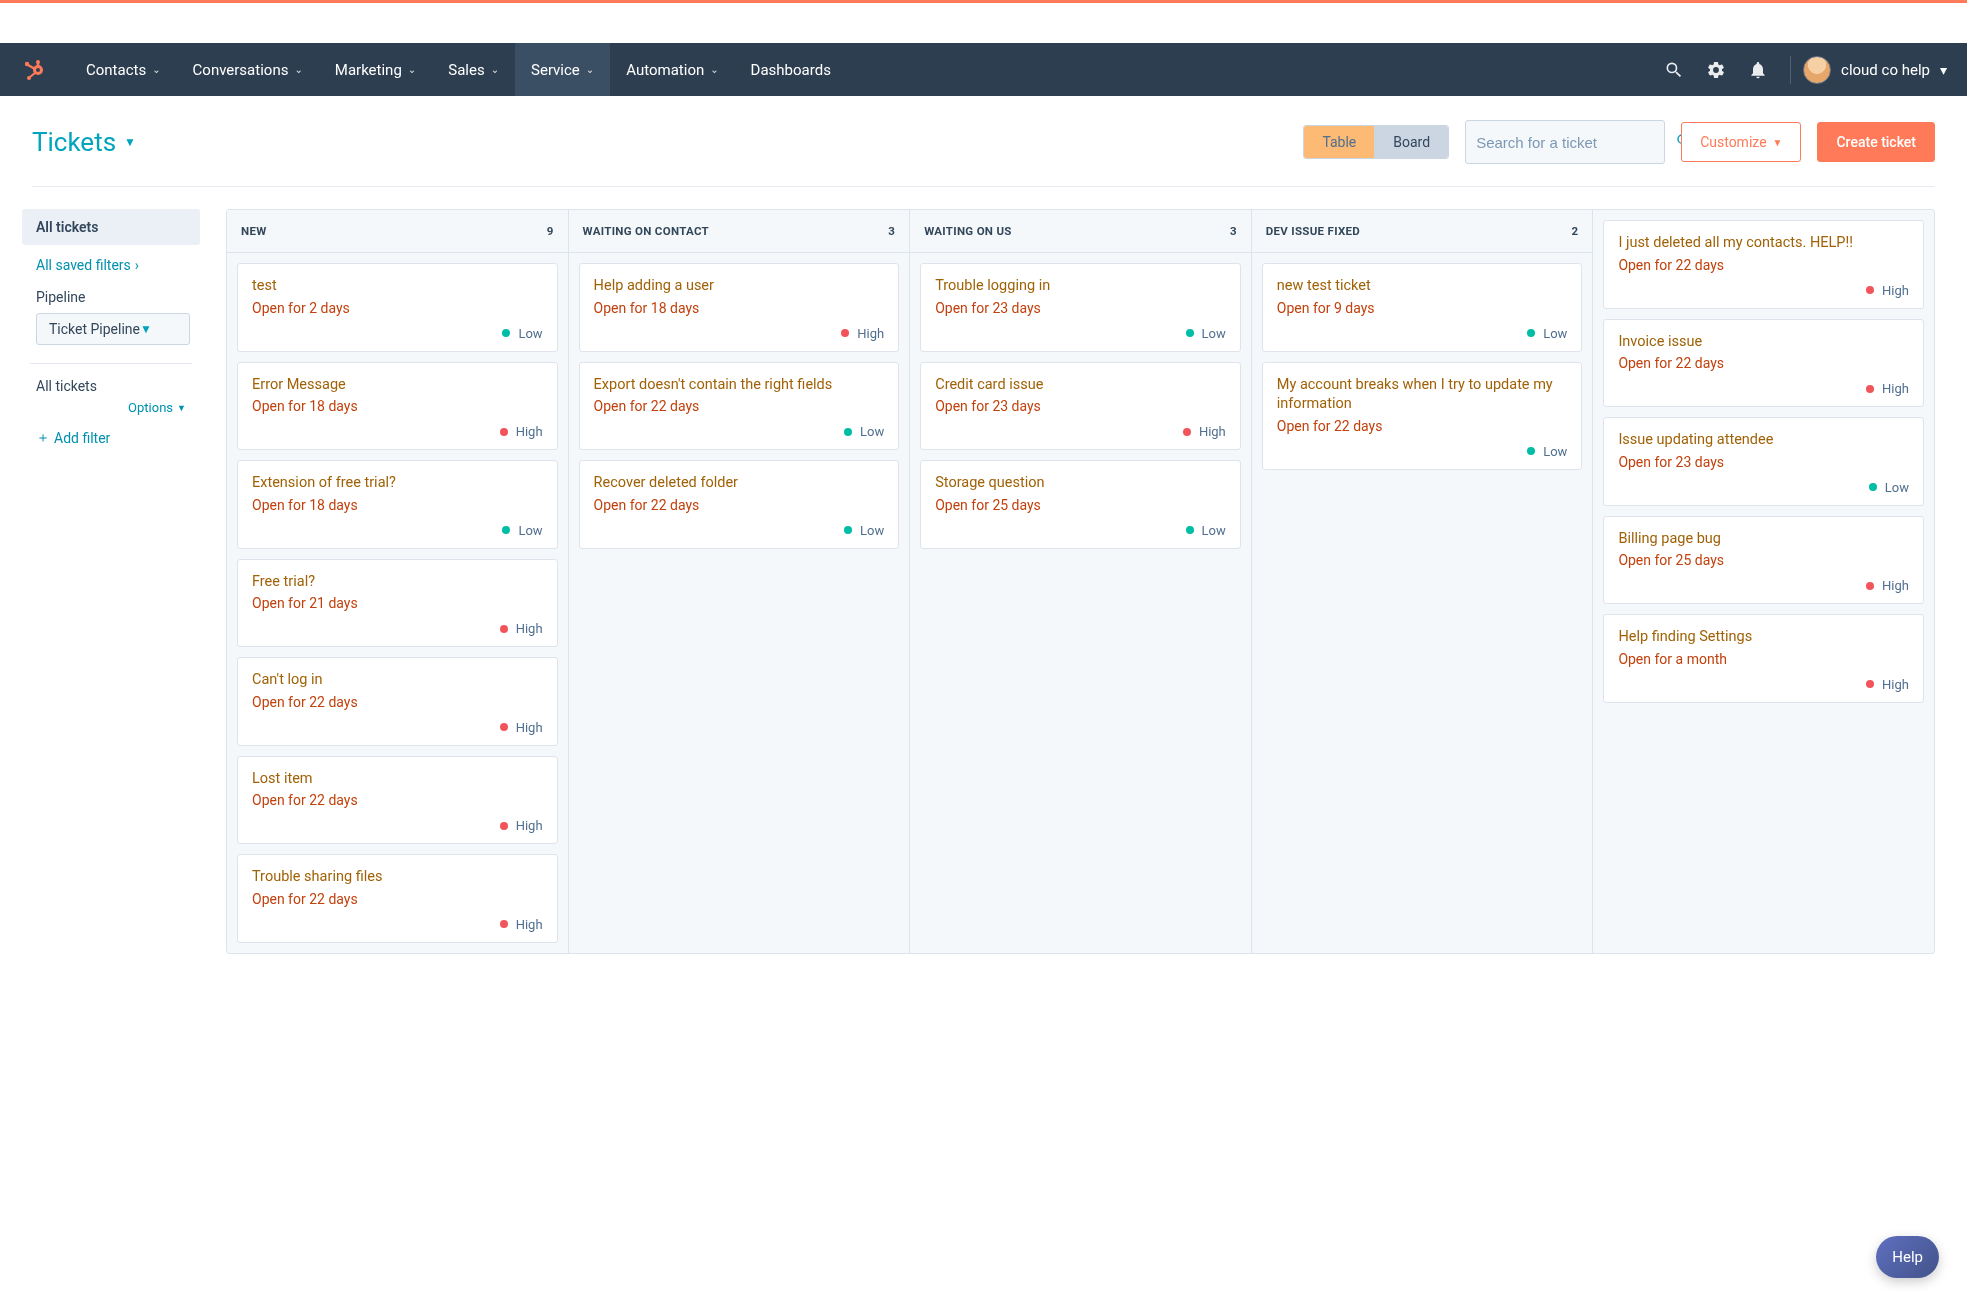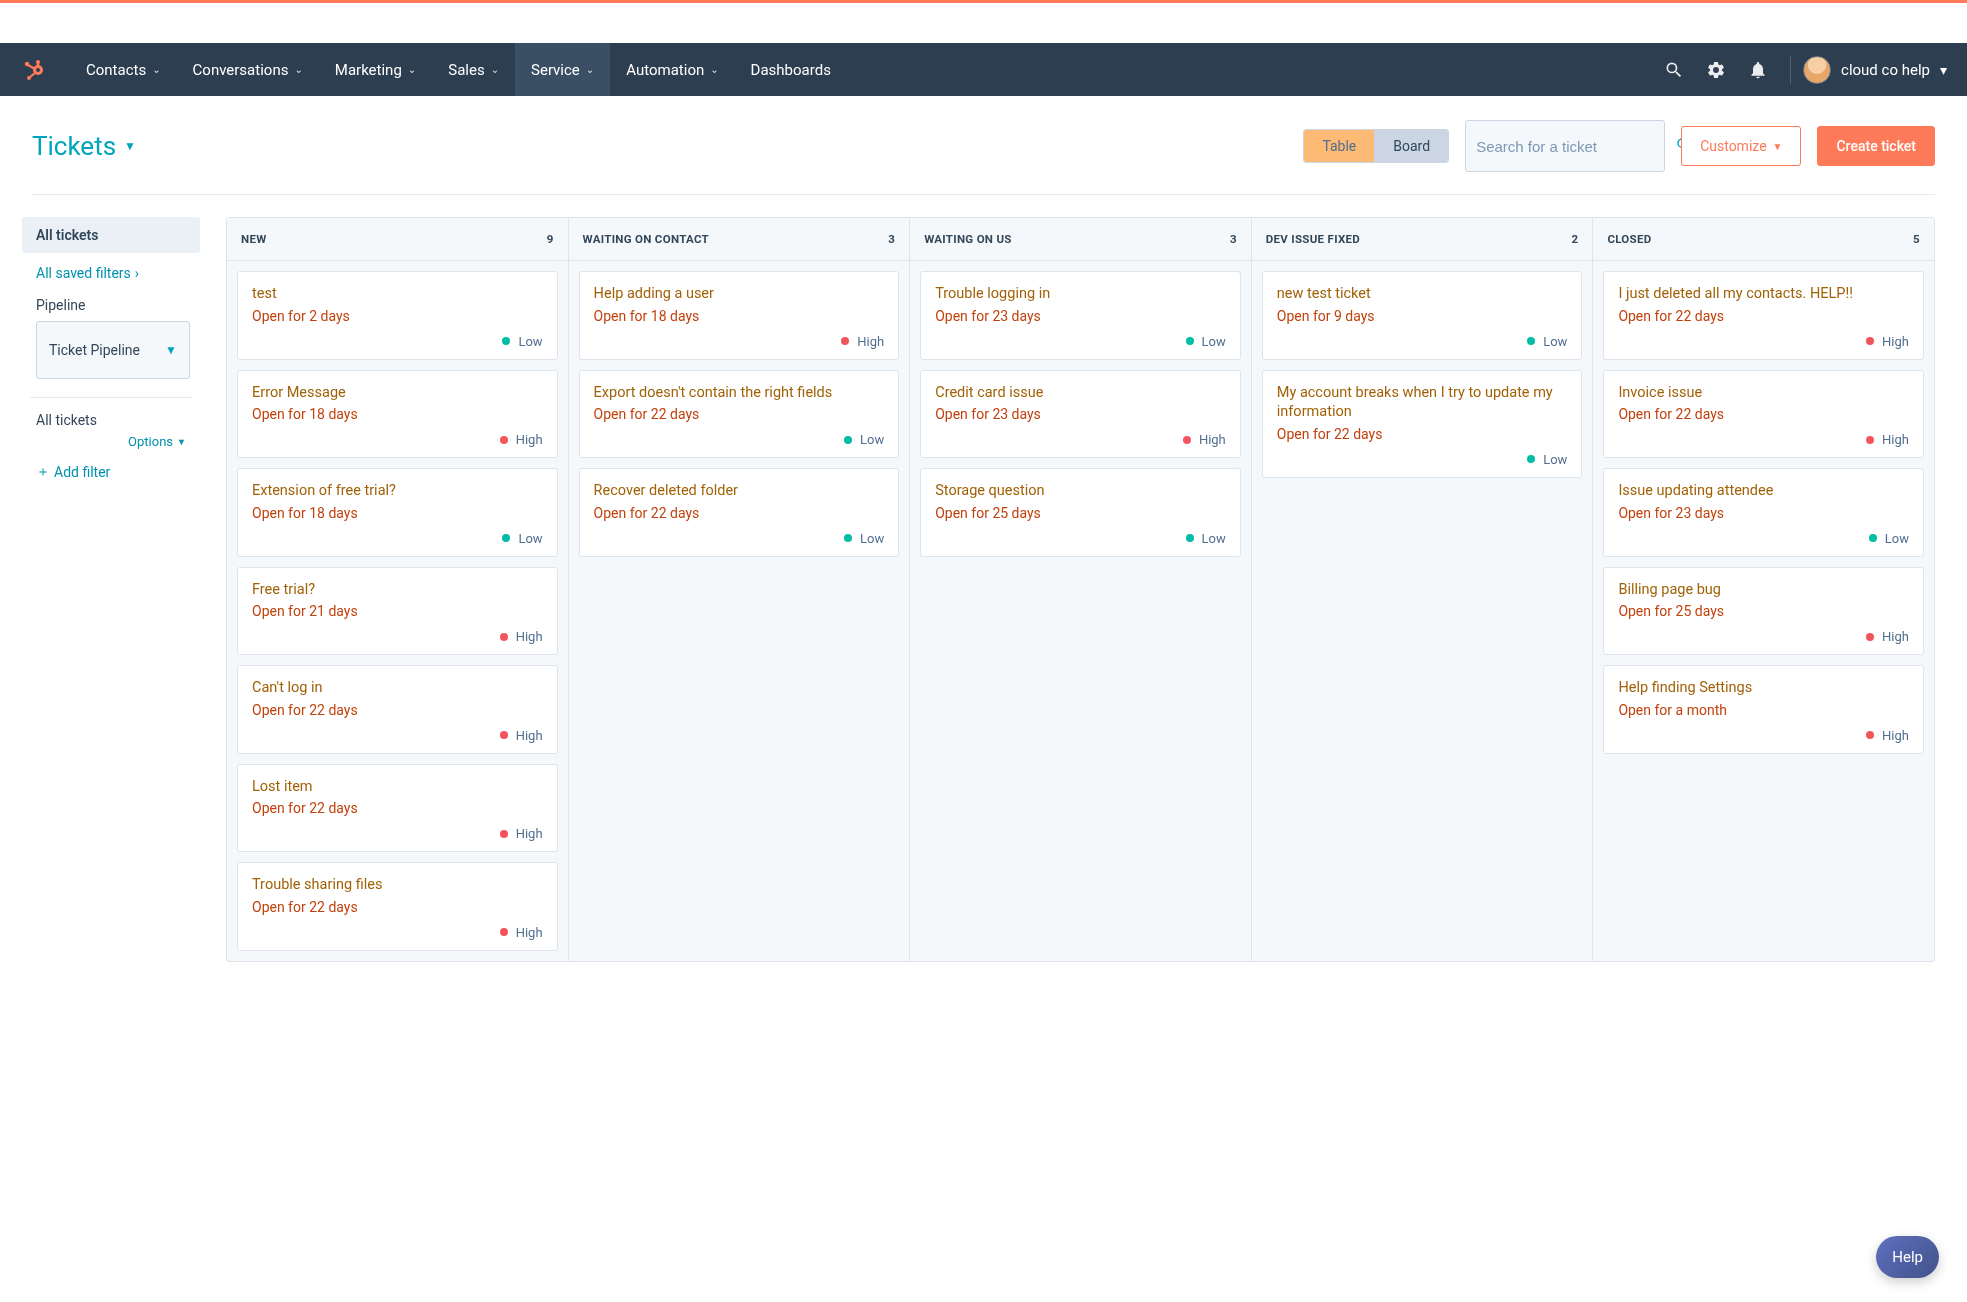--- a/index.html
+++ b/index.html
@@ -24,35 +24,35 @@
   
   .page { padding: 24px 32px 0 32px; }
   .page-header { display:flex; align-items:center; gap:16px; }
   .page-title { font-size:26px; font-weight:400; color:#00a4bd; display:flex; align-items:center; gap:8px; }
   .page-title .caret { color:#00a4bd; font-size:12px; }
   .header-spacer { flex:1; }
   .view-toggle { display:flex; border:1px solid #cbd6e2; border-radius:3px; overflow:hidden; }
   .view-toggle div { padding:8px 18px; font-size:14px; color:#516f90; background:#fdba74; cursor:pointer; }
   .view-toggle div + div { border-left:1px solid #cbd6e2; }
   .view-toggle .active { background:#cbd6e2; color:#33475b; }
-  .search-wrap { display:flex; align-items:center; border:1px solid #cbd6e2; border-radius:3px; padding:0 10px; height:52px; width:200px; background:#f5f8fa;}
+  .search-wrap { display:flex; align-items:center; border:1px solid #cbd6e2; border-radius:3px; padding:0 10px; height:44px; width:200px; background:#f5f8fa;}
   .search-wrap input { flex:1; border:none; outline:none; background:transparent; font-size:15px; color:#33475b; }
   .search-wrap input::placeholder { color:#7c98b6; }
   .search-wrap svg { fill:#00a4bd; }
   .btn { height:40px; padding:0 18px; border-radius:3px; font-size:14px; display:flex; align-items:center; gap:6px; cursor:pointer; white-space:nowrap; }
   .btn-outline { border:1px solid #ff7a59; background:#fff; color:#ff7a59; }
   .btn-primary { background:#ff7a59; color:#fff; border:1px solid #ff7a59; font-weight:500;}
   .divider { height:1px; background:#e5eaf0; margin:22px 0;}
   
   .main { display:flex; padding:0 32px 32px 22px; gap:26px; align-items:flex-start;}
   .sidebar { width:178px; flex-shrink:0; }
   .side-pill { background:#eaf0f6; border-radius:3px; padding:10px 14px; font-weight:600; font-size:14px; color:#33475b; }
   .side-link { color:#0091ae; font-size:14px; padding:12px 14px; display:flex; align-items:center; gap:4px; cursor:pointer;}
   .side-label { font-size:14px; color:#33475b; padding:4px 14px 8px; }
-  .pipeline-select { margin:0 10px 0 14px; border:1px solid #cbd6e2; border-radius:3px; background:#f5f8fa; height:58px; display:flex; align-items:center; justify-content:space-between; padding:0 12px; cursor:pointer; color:#33475b;}
+  .pipeline-select { margin:0 10px 0 14px; border:1px solid #cbd6e2; border-radius:3px; background:#f5f8fa; height:32px; display:flex; align-items:center; justify-content:flex-start; padding:0 12px; cursor:pointer; color:#33475b;}
   .pipeline-select .caret { color:#00a4bd; font-size:12px;}
   .side-sep { height:1px; background:#e5eaf0; margin:18px 8px 14px; }
   .side-row { display:flex; justify-content:space-between; align-items:center; padding:0 14px;}
   .options-link { color:#0091ae; font-size:13px; display:flex; align-items:center; gap:4px; cursor:pointer;}
   .add-filter { color:#0091ae; font-size:14px; padding:14px; display:flex; align-items:center; gap:4px; cursor:pointer;}
   
   .board-wrap { flex:1; overflow-x:auto; }
   .board { display:flex; border:1px solid #dfe3eb; border-radius:3px; background:#f5f8fa; min-width:100%; }
   .column { flex:1; border-right:1px solid #dfe3eb; min-width:225px;}
   .column:last-child { border-right:none;}
@@ -350,24 +350,20 @@
               <div class="card-title">My account breaks when I try to update my information</div>
               <div class="card-sub">Open for 22 days</div>
               <div class="card-foot">
                 <span class="dot low"></span>
                 <span class="prio">Low</span>
               </div>
             </div>
           </div>
         </div>
         <div class="column">
-          <div class="col-header">
-            <span>CLOSED</span>
-            <span>5</span>
-          </div>
           <div class="col-body">
             <div class="card">
               <div class="card-title">I just deleted all my contacts. HELP!!</div>
               <div class="card-sub">Open for 22 days</div>
               <div class="card-foot">
                 <span class="dot high"></span>
                 <span class="prio">High</span>
               </div>
             </div>
             <div class="card">

